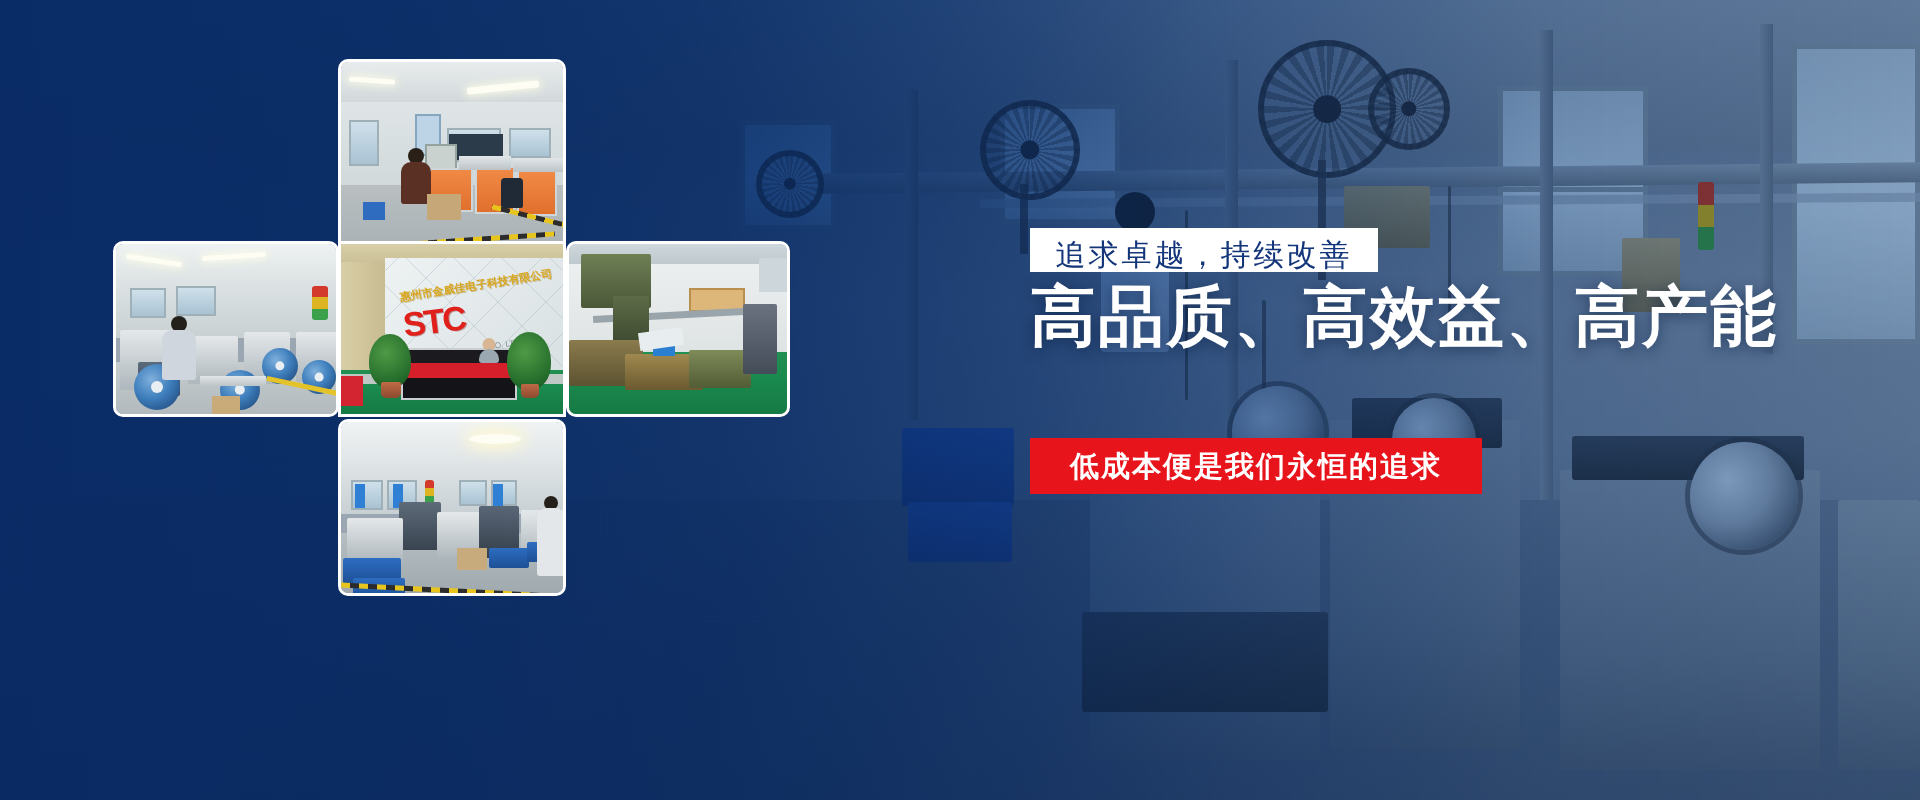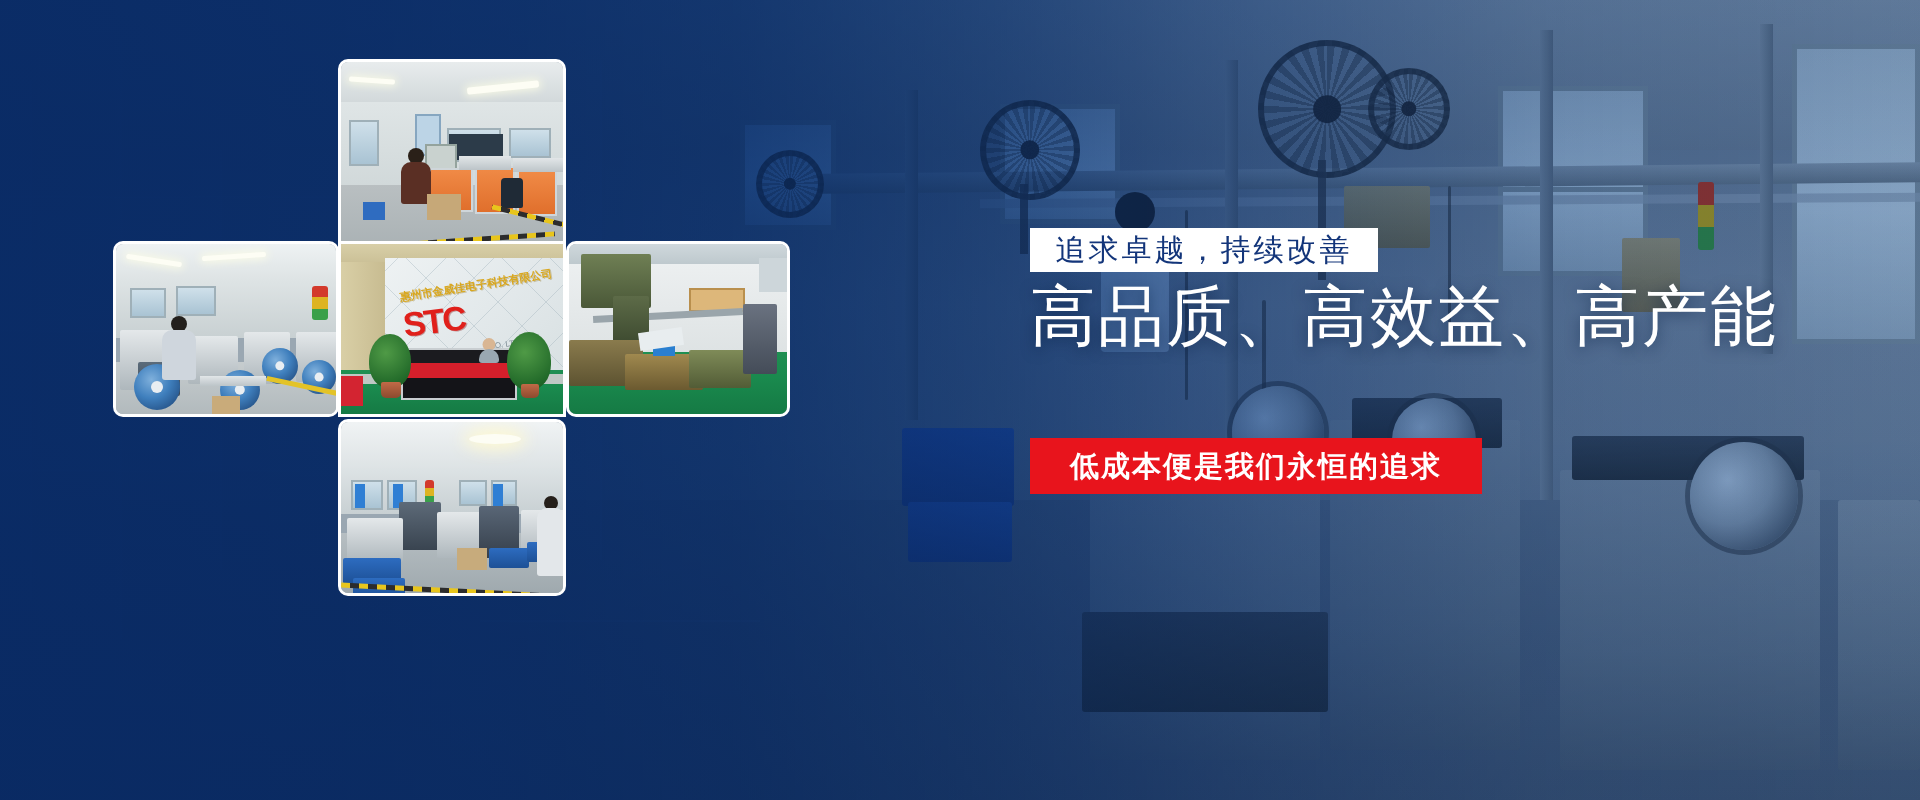--- a/index.html
+++ b/index.html
@@ -268,39 +268,38 @@
   }
   .p-greenfloor { position:absolute; background: linear-gradient(180deg,#1f8f52 0%, #1a8a4e 40%, #157a44 100%); }
 
   
   .text-block { position: absolute; }
 
   .tagline-box {
     position: absolute;
     background: #ffffff;
     display: flex;
-    align-items: center;
     justify-content: center;
-    padding: 5px 22px;
+    padding: 12px 22px;
     box-sizing: border-box;
   }
   .tagline-box span {
     color: #13357a;
     font-family: "DejaVu Sans", "Liberation Sans", sans-serif;
     font-size: 30px;
     letter-spacing: 3px;
     line-height: 1;
     white-space: nowrap;
   }
 
   .headline {
     position: absolute;
     color: #ffffff;
     font-family: "DejaVu Sans", "Liberation Sans", sans-serif;
-    font-weight: normal;
+    font-weight: bold;
     font-size: 66px;
     letter-spacing: 2px;
     line-height: 1;
     white-space: nowrap;
     text-shadow: 0 3px 14px rgba(6,26,60,0.55);
   }
 
   .redbar {
     position: absolute;
     background: #e8141c;

